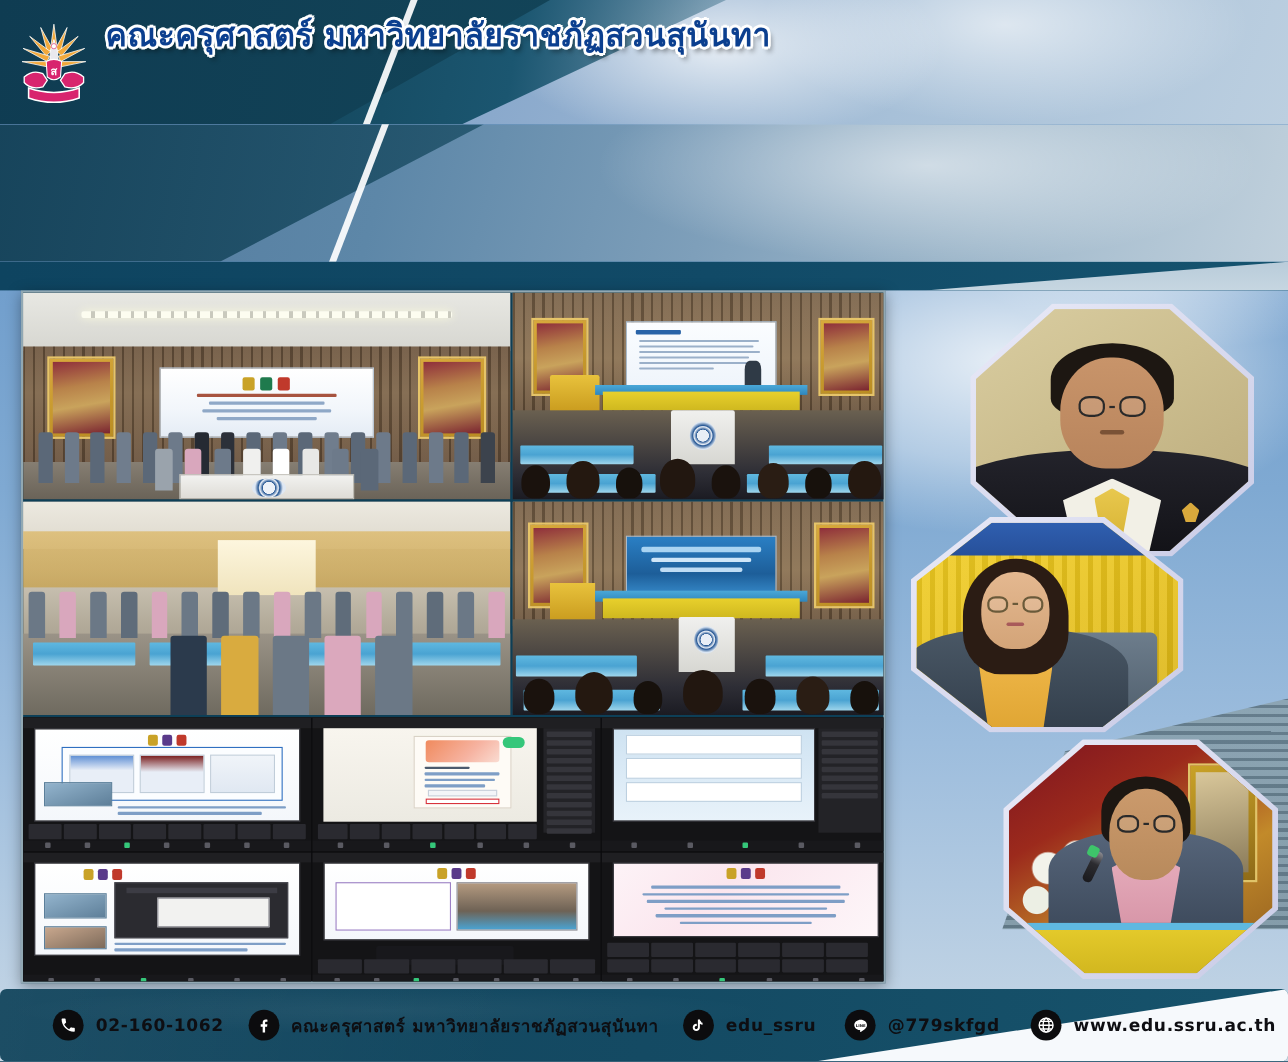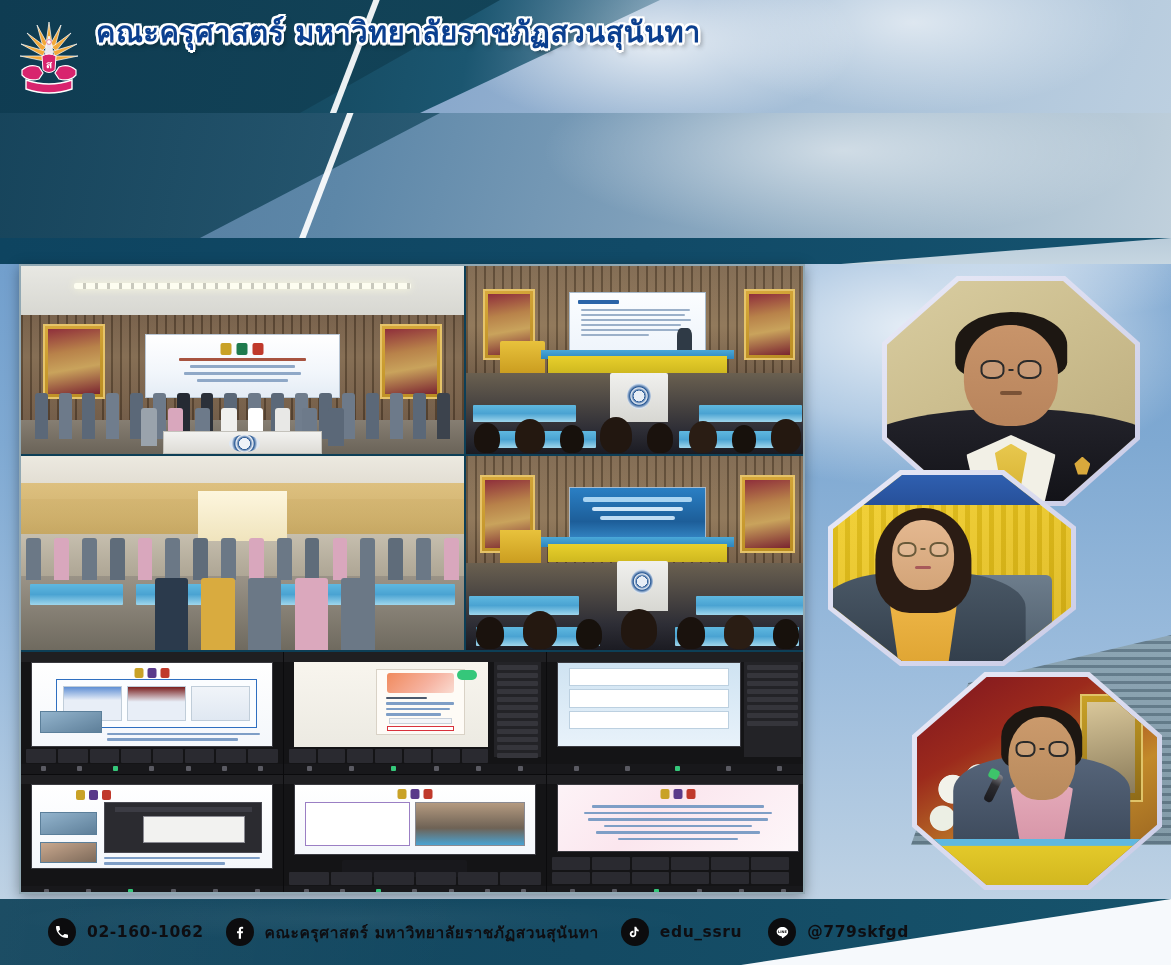--- a/index.html
+++ b/index.html
@@ -401,20 +401,21 @@
     border-radius: 4px;
     transform: rotate(26deg);
   }
 
   
   .footer {
     position: absolute; left: 0; bottom: 0;
     width: 1171px; height: 66px;
     background: linear-gradient(90deg, #12455d 0%, #144a63 50%, #16536c 100%);
     overflow: hidden;
+    border-radius: 6px;
   }
   .footer-wave {
     position: absolute; inset: 0;
     background:
       linear-gradient(100deg, rgba(255,255,255,0.045) 0%, rgba(255,255,255,0) 40%),
       radial-gradient(ellipse 500px 30px at 30% 30%, rgba(255,255,255,0.05), transparent 70%);
   }
   .footer-wedge {
     position: absolute; top: 0; right: 0;
     width: 430px; height: 66px;
@@ -1009,17 +1010,29 @@
         <span class="ficon">
           <svg width="17" height="17" viewBox="0 0 24 24">
             <path d="M12 4.2c-4.6 0-8.3 3-8.3 6.7 0 3.3 2.9 6.1 6.9 6.6.3.1.6.2.7.5.1.2 0 .6 0 .8l-.1.7c0 .2-.2.8.7.4.9-.4 4.7-2.8 6.4-4.8 1.2-1.3 1.7-2.6 1.7-4.2 0-3.7-3.7-6.7-8-6.7z" fill="#ffffff"></path>
             <text x="12" y="13" font-size="5" font-family="DejaVu Sans, sans-serif" fill="#0c0c0e" text-anchor="middle" font-weight="bold">LINE</text>
           </svg>
         </span>
         <span class="flabel">@779skfgd</span>
       </div>
       <span class="fgap-4"></span>
 
+      <div class="fitem">
+        <span class="ficon">
+          <svg width="18" height="18" viewBox="0 0 24 24" fill="none" stroke="#ffffff" stroke-width="1.7">
+            <circle cx="12" cy="12" r="8.4"></circle>
+            <ellipse cx="12" cy="12" rx="3.6" ry="8.4"></ellipse>
+            <line x1="3.6" y1="12" x2="20.4" y2="12"></line>
+            <line x1="5" y1="7.4" x2="19" y2="7.4"></line>
+            <line x1="5" y1="16.6" x2="19" y2="16.6"></line>
+          </svg>
+        </span>
+        <span class="flabel">www.edu.ssru.ac.th</span>
+      </div>
 
     </div>
   </div>
 
 </div>
 
 </body></html>

